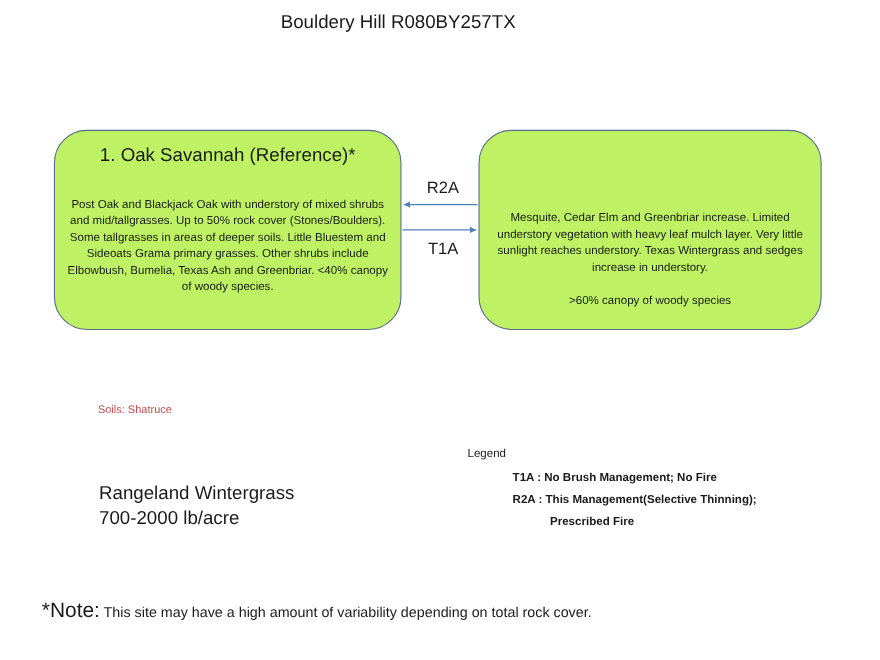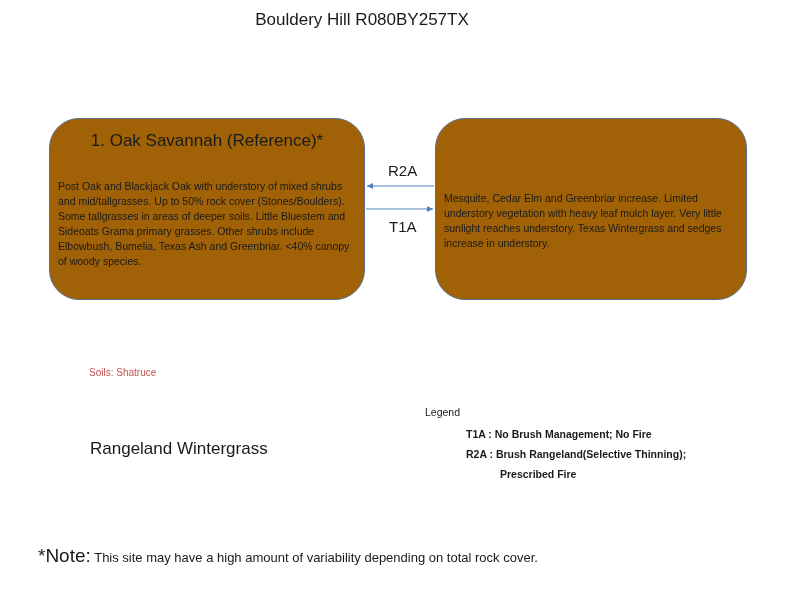--- a/index.html
+++ b/index.html
@@ -1,25 +1,25 @@
 <!DOCTYPE html>
 <html><head>
 <meta charset="utf-8">
 <style>
   html, body { margin:0; padding:0; }
   body { width:800px; height:600px; background:#ffffff; position:relative; overflow:hidden;
          font-family:"Liberation Sans", "DejaVu Sans", sans-serif; color:#1a1a1a; }
   .abs { position:absolute; }
   #title { left:0; width:724px; top:10px; text-align:center; font-size:17px; }
   .state { position:absolute; top:118px; height:182px; border:1px solid #5a6e8c; border-radius:30px;
-           box-sizing:border-box; background:#a16207; }
+           box-sizing:border-box; background:#bef264; }
   #state1 { left:49px; width:316px; }
   #state2 { left:435px; width:312px; }
   .state-title { position:absolute; left:0; right:0; top:12px; text-align:center; font-size:17px; }
-  .state-desc { position:absolute; left:8px; right:8px; font-size:10.5px; line-height:15px; }
+  .state-desc { position:absolute; left:8px; right:8px; text-align:center; font-size:10.5px; line-height:15px; }
   #state1 .state-desc { top:60px; }
   #state2 .state-desc { top:60px;margin-top:12px; }
   .state-extra { margin-top:15px; }
   .trans-label { position:absolute; font-size:15px; }
   #r2a-label { left:388px; top:162px; }
   #t1a-label { left:389px; top:218px; }
   #soils { left:89px; top:367px; font-size:10px; color:#c0504d; }
   #productivity { left:90px; top:438px; font-size:17px; line-height:22px; }
   #legend-title { left:425px; top:406px; font-size:10.5px; }
   .legend-row { position:absolute; font-size:10.5px;font-weight:bold; }
@@ -36,42 +36,44 @@
 <div id="title" class="abs">Bouldery Hill R080BY257TX</div>
 
 <div id="state1" class="state">
   <div class="state-title">1. Oak Savannah (Reference)*</div>
   <div class="state-desc">Post Oak and Blackjack Oak with understory of mixed shrubs and mid/tallgrasses. Up to 50% rock cover (Stones/Boulders).  Some tallgrasses in areas of deeper soils. Little Bluestem and Sideoats Grama primary  grasses. Other shrubs include Elbowbush,  Bumelia, Texas Ash and Greenbriar. &lt;40% canopy of woody species.</div>
 </div>
 
 <div id="state2" class="state">
   <div class="state-desc">
     <div>Mesquite, Cedar Elm and Greenbriar increase. Limited understory vegetation with heavy leaf mulch  layer. Very little sunlight reaches understory. Texas Wintergrass and sedges increase in understory.</div>
+    <div class="state-extra">&gt;60% canopy of woody species</div>
   </div>
 </div>
 
 <svg class="abs" style="left:0;top:0;" width="800" height="600">
   <defs>
     <marker id="ah" markerWidth="8" markerHeight="8" refX="6" refY="3" orient="auto">
       <path d="M0,0 L6,3 L0,6 Z" fill="#4f81bd"></path>
     </marker>
   </defs>
   <line x1="434" y1="186" x2="367" y2="186" stroke="#4f81bd" stroke-width="1" marker-end="url(#ah)"></line>
   <line x1="366" y1="209" x2="433" y2="209" stroke="#4f81bd" stroke-width="1" marker-end="url(#ah)"></line>
 </svg>
 
 <div id="r2a-label" class="trans-label">R2A</div>
 <div id="t1a-label" class="trans-label">T1A</div>
 
 <div id="soils" class="abs">Soils: Shatruce</div>
 
 <div id="productivity" class="abs">
   <div>Rangeland Wintergrass</div>
+  <div>700-2000 lb/acre</div>
 </div>
 
 <div id="legend-title" class="abs">Legend</div>
 <div id="legend-t1a" class="legend-row">T1A : No Brush Management; No Fire</div>
-<div id="legend-r2a" class="legend-row">R2A : Brush Rangeland(Selective Thinning);</div>
+<div id="legend-r2a" class="legend-row">R2A : This Management(Selective Thinning);</div>
 <div id="legend-r2a-cont" class="legend-row">Prescribed Fire</div>
 
 <div id="note" class="abs">
   <span class="note-label">*Note:</span><span class="note-text"> This site may have a  high amount of variability depending on total rock cover.</span>
 </div>
 
 </body></html>

